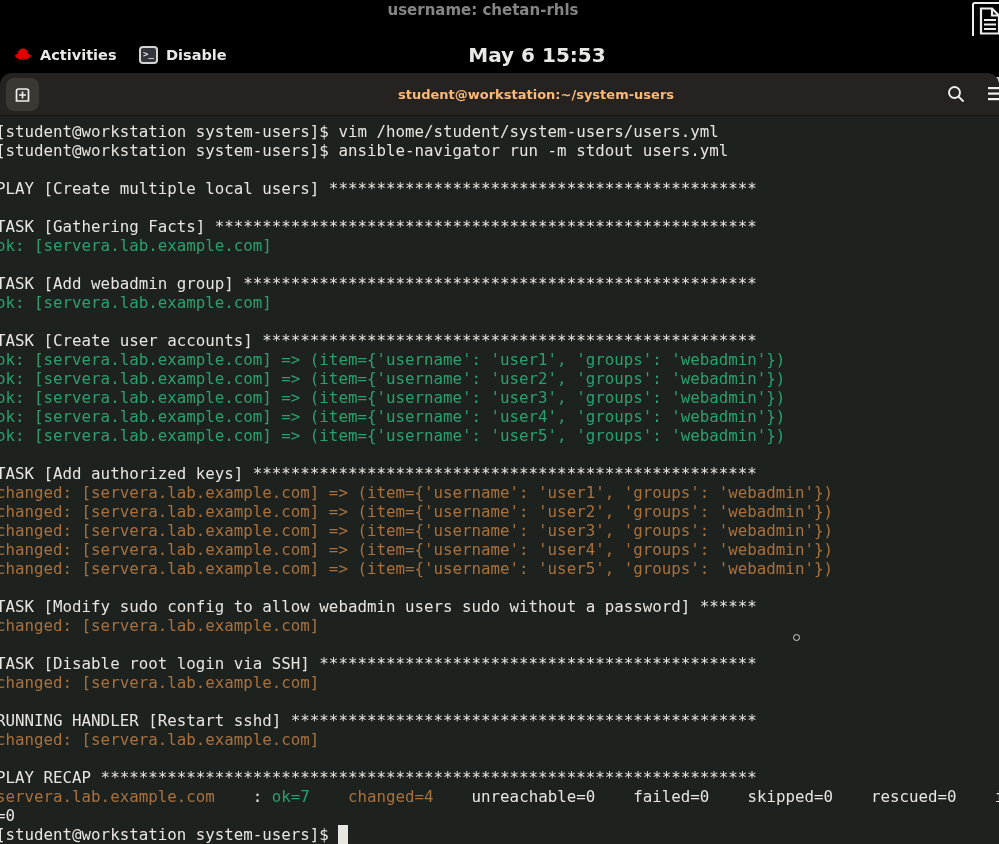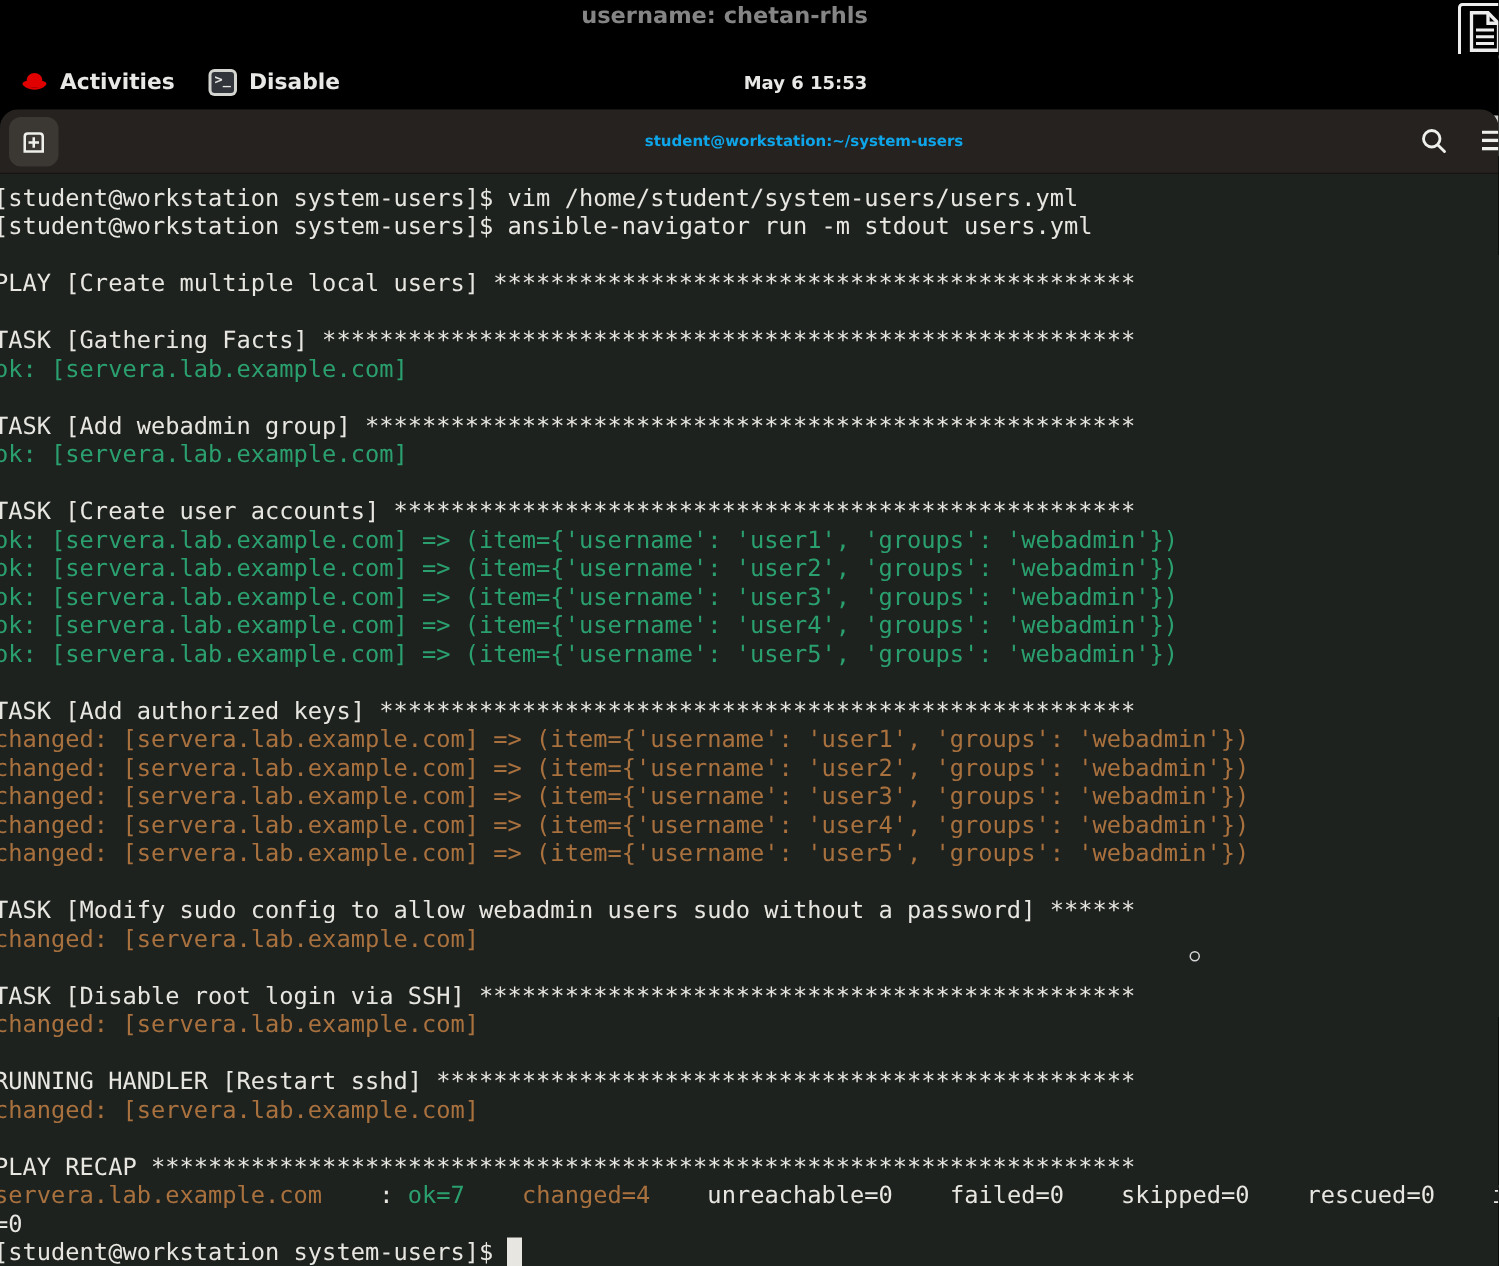--- a/index.html
+++ b/index.html
@@ -19,34 +19,34 @@
   .gnome-bar{position:absolute;left:0;top:36px;width:100%;height:37px;background:#000;color:#e8e8e6;}
   .gnome-item{position:absolute;top:0;height:37px;display:flex;align-items:center;gap:8px;
     font-size:14.5px;font-weight:bold;white-space:nowrap;}
   .activities{left:14px;}
   .app-indicator{left:139px;}
   .term-icon{position:relative;width:19px;height:18px;background:#d4d4d0;border-radius:4px;display:inline-block;}
   .term-icon .inner{position:absolute;left:2px;top:2px;right:2px;bottom:2px;background:#32363c;border-radius:2px;}
   .term-icon .prompt{position:absolute;left:4px;top:2px;font-family:"DejaVu Sans Mono",monospace;
     font-size:9px;font-weight:bold;color:#e8e8e6;line-height:13px;}
   .clock{position:absolute;left:537px;top:0;transform:translateX(-50%);height:37px;
-    display:flex;align-items:center;font-size:12px;font-weight:bold;white-space:nowrap;}
+    display:flex;align-items:center;font-size:20px;font-weight:bold;white-space:nowrap;}
   .status-pill{position:absolute;left:978px;top:41px;width:44px;height:27px;border-radius:14px;
     background:#c9c9c5;display:flex;align-items:center;}
   .status-pill svg{margin-left:9px;}
 
   
   .terminal{position:absolute;left:0;top:73px;width:999px;height:771px;
     background:var(--background,#1e221f);border-radius:12px 12px 0 0;overflow:hidden;}
   .headerbar{position:relative;width:100%;height:43px;background:#252220;
     border-radius:12px 12px 0 0;border-bottom:1px solid #161311;box-sizing:border-box;}
   .newtab{position:absolute;left:6px;top:5px;width:33px;height:33px;border:none;
     background:#3b3833;border-radius:8px;padding:0;display:flex;align-items:center;justify-content:center;cursor:pointer;}
   .hb-title{position:absolute;left:536px;top:0;transform:translateX(-50%);height:43px;
-    display:flex;align-items:center;font-size:10px;font-weight:bold;color:#0ea5e9;white-space:nowrap;}
+    display:flex;align-items:center;font-size:13px;font-weight:bold;color:#fdba74;white-space:nowrap;}
   .iconbtn{position:absolute;border:none;background:transparent;padding:0;cursor:pointer;}
   .searchbtn{left:942px;top:8px;width:28px;height:28px;}
   .menubtn{left:987px;top:14px;width:20px;height:16px;}
 
   .content{position:absolute;left:-4px;top:49px;margin:0;
     font-family:"DejaVu Sans Mono","Liberation Mono",monospace;}
   .tline{height:19px;white-space:pre;font-size:15.8px;line-height:19px;letter-spacing:0;}
   .c-w{color:var(--foreground,#e7e6e1);}
   .c-g{color:var(--green,#2ba06f);}
   .c-o{color:var(--orange,#a9713e);}

